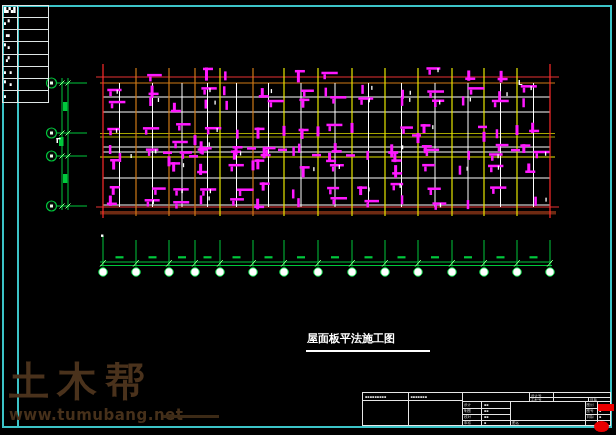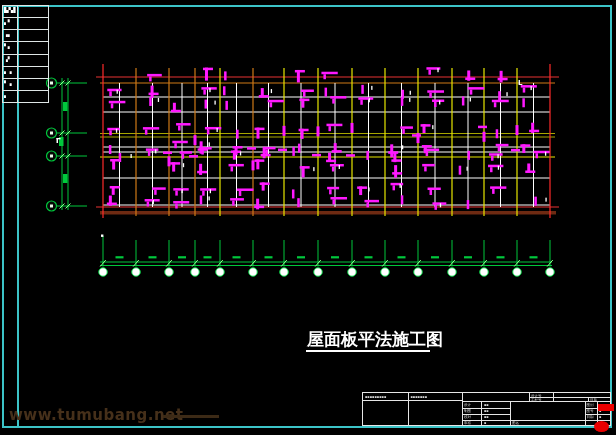--- a/index.html
+++ b/index.html
@@ -11,21 +11,21 @@
   #frame-table{position:absolute;left:2px;top:5px;width:47px;height:98px;
     border:1px solid #dfe6e6;box-sizing:border-box;display:flex;flex-direction:column;}
   #frame-table .ftrow{flex:1;border-bottom:1px solid #dfe6e6;position:relative;}
   #frame-table .ftrow:last-child{border-bottom:none;}
   #frame-table .ftdiv{position:absolute;left:14px;top:0;bottom:0;width:1px;background:#dfe6e6;}
   .ftmark{position:absolute;left:1px;top:1px;width:13px;overflow:hidden;
     color:#fff;font-size:5px;line-height:6px;letter-spacing:0;}
   .ftmark.big{font-size:6px;}
   
   #main-title{position:absolute;left:307px;top:330px;color:#fff;font-weight:bold;
-    font-size:17px;line-height:18px;white-space:nowrap;}
+    font-size:11px;line-height:18px;white-space:nowrap;}
   #title-underline{position:absolute;left:306px;top:350px;width:124px;height:2px;background:#fff;}
   
   #wm-brand{position:absolute;left:9px;top:359px;color:#4a321c;font-weight:900;
     font-size:40px;line-height:44px;letter-spacing:8px;white-space:nowrap;}
   #wm-url{position:absolute;left:9px;top:407px;color:#46301a;font-weight:bold;
     font-size:15px;line-height:17px;letter-spacing:0.5px;white-space:nowrap;}
   #wm-line{position:absolute;left:163px;top:415px;width:56px;height:2.5px;background:#3c2a16;}
   
   #beam-label{position:absolute;left:518px;top:79px;color:#fff;font-size:7px;font-weight:bold;}
   
@@ -468,20 +468,21 @@
         <span class="ftmark">▖</span>
         <span class="ftdiv"></span>
       </div>
   </div>
 
   <div id="beam-label">L</div>
 
   <div id="main-title">屋面板平法施工图</div>
   <div id="title-underline"></div>
 
+  <div id="wm-brand">土木帮</div>
   <div id="wm-url">www.tumubang.net</div>
   <div id="wm-line"></div>
 
   <div id="titleblock">
     <div class="tl" style="left:45px;top:0;width:1px;height:32px;"></div>
     <div class="tl" style="left:99px;top:0;width:1px;height:32px;"></div>
     <div class="tl" style="left:0;top:7px;width:99px;height:1px;"></div>
     <div class="tl" style="left:99px;top:8px;width:148px;height:1px;"></div>
     <div class="tl" style="left:166px;top:0;width:1px;height:9px;"></div>
     <div class="tl" style="left:190px;top:0;width:1px;height:9px;"></div>

